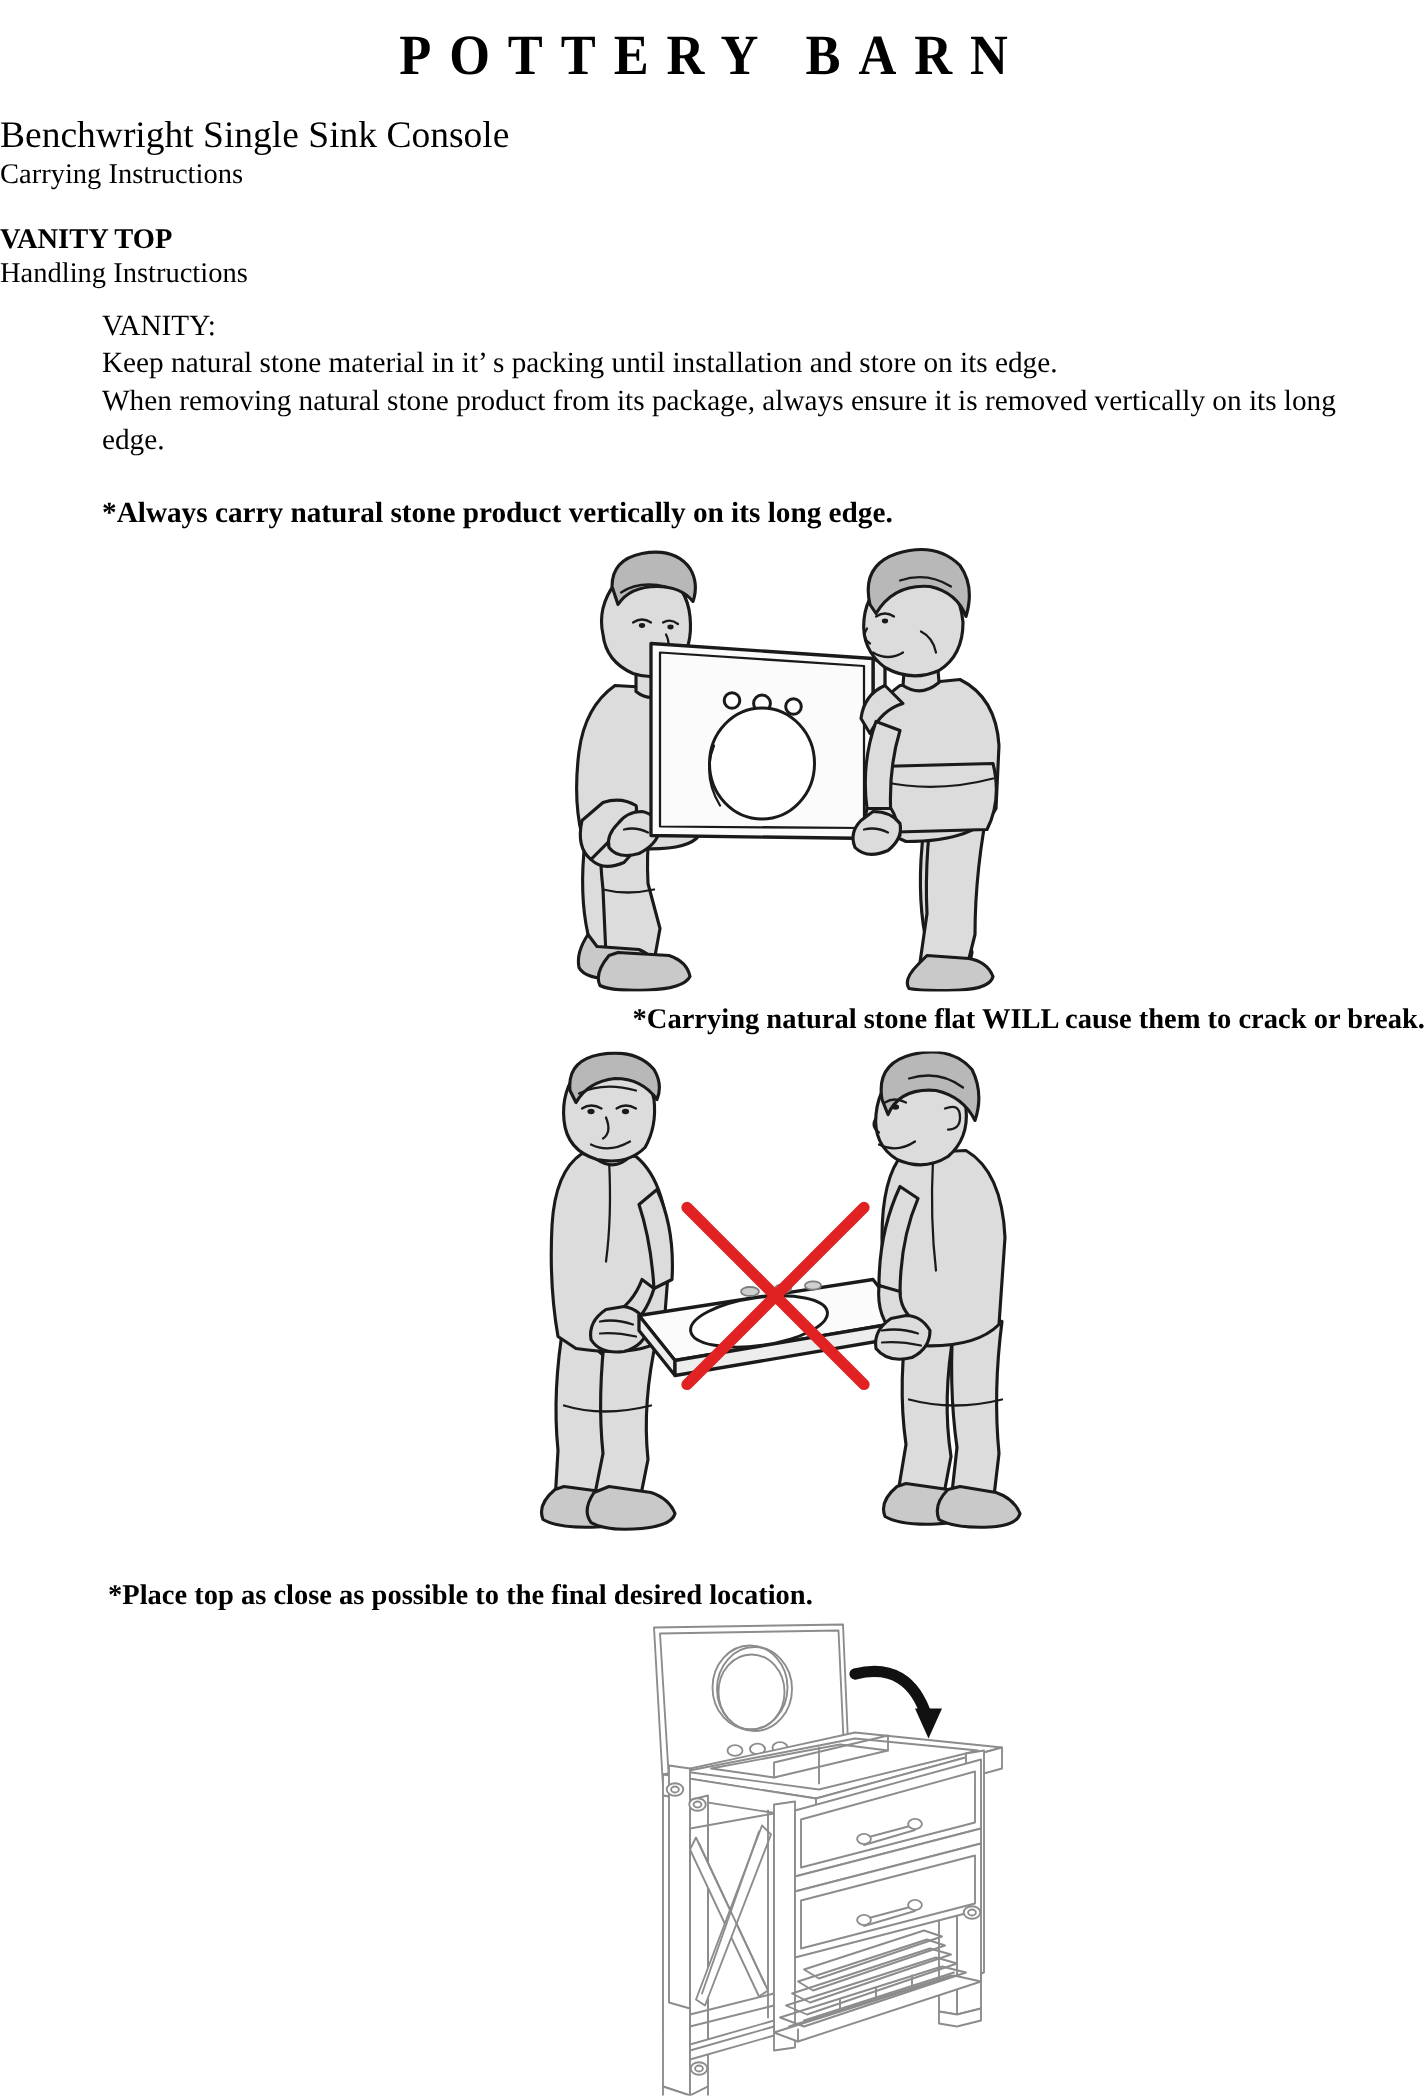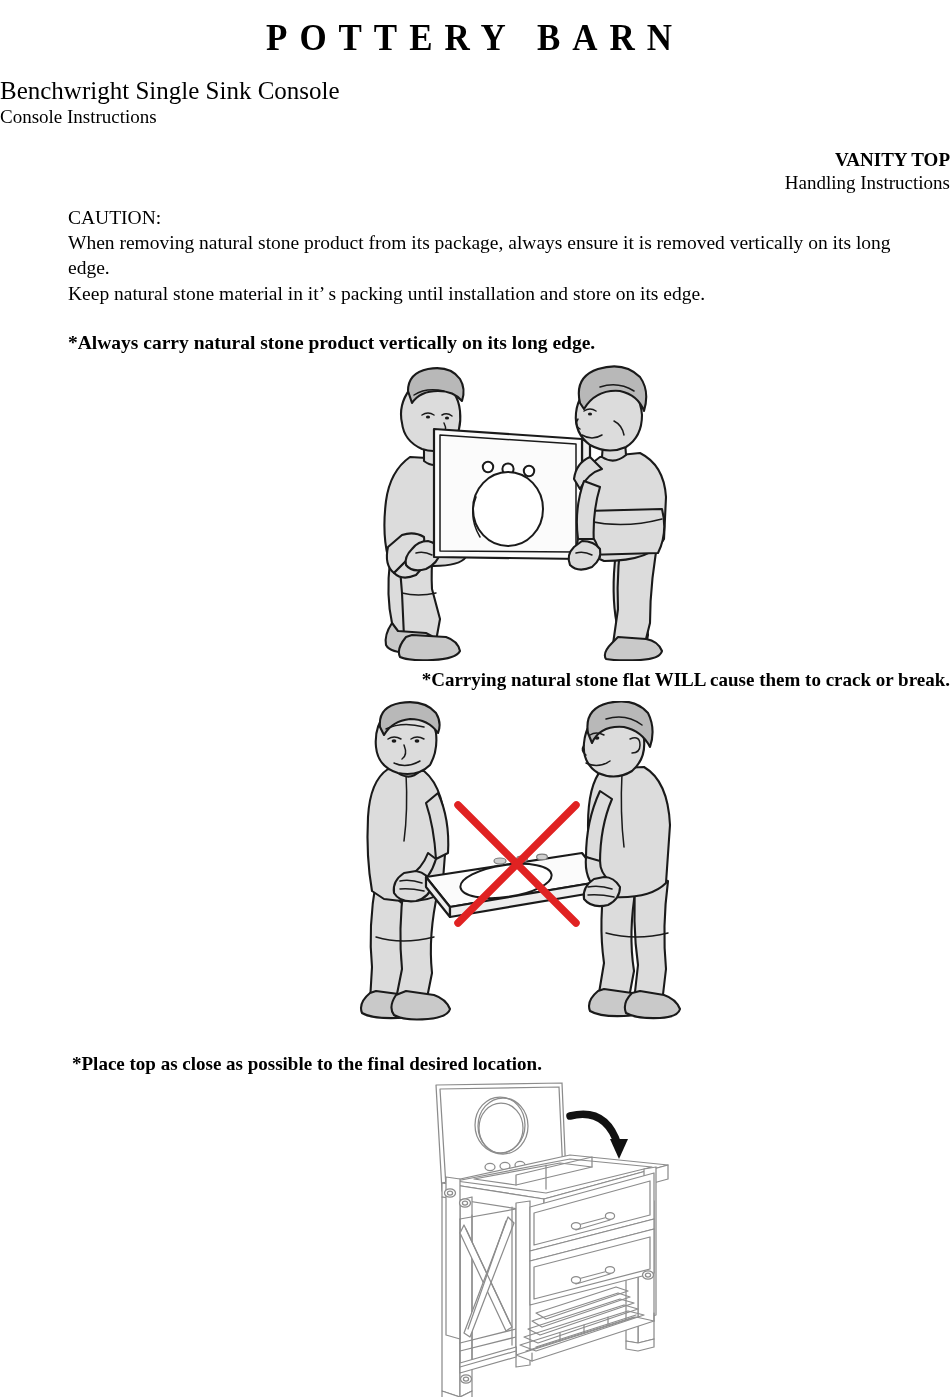--- a/index.html
+++ b/index.html
@@ -42,21 +42,21 @@
   }
   .doc-title {
     font-size: 25px;
     line-height: 1.18;
   }
   .doc-subtitle {
     font-size: 19px;
     line-height: 1.2;
   }
   .section-block {
-    text-align: right;
+    text-align: left;
     margin-top: 20px;
   }
   .section-title {
     font-size: 19px;
     font-weight: bold;
     line-height: 1.22;
   }
   .section-subtitle {
     font-size: 19px;
     line-height: 1.22;
@@ -107,32 +107,32 @@
 <body>
 
 <div class="page">
 
   <div class="brand">
     <span>POTTERY BARN</span>
   </div>
 
   <div class="title-block">
     <div class="doc-title">Benchwright Single Sink Console</div>
-    <div class="doc-subtitle">Console Instructions</div>
+    <div class="doc-subtitle">Carrying Instructions</div>
   </div>
 
   <div class="section-block">
     <div class="section-title">VANITY TOP</div>
     <div class="section-subtitle">Handling Instructions</div>
   </div>
 
   <div class="caution">
-    <div>CAUTION:</div>
+    <div>VANITY:</div>
+    <div>Keep natural stone material in it’ s  packing until installation and store on its edge.</div>
     <div>When removing natural stone product from its package, always ensure it is removed vertically on its long edge.</div>
-    <div>Keep natural stone material in it’ s  packing until installation and store on its edge.</div>
     <div class="bold">*Always carry natural stone product vertically on its long edge.</div>
   </div>
 
   <div class="fig1-wrap">
     <svg class="figure" width="310" height="300" viewBox="0 0 310 300">
 
       <g>
 
         <path class="skin" d="M30 150 L22 200 Q18 235 24 262 L30 282 L58 284 L62 272 L52 246 Q50 214 58 188 L62 160 Z"></path>
 

